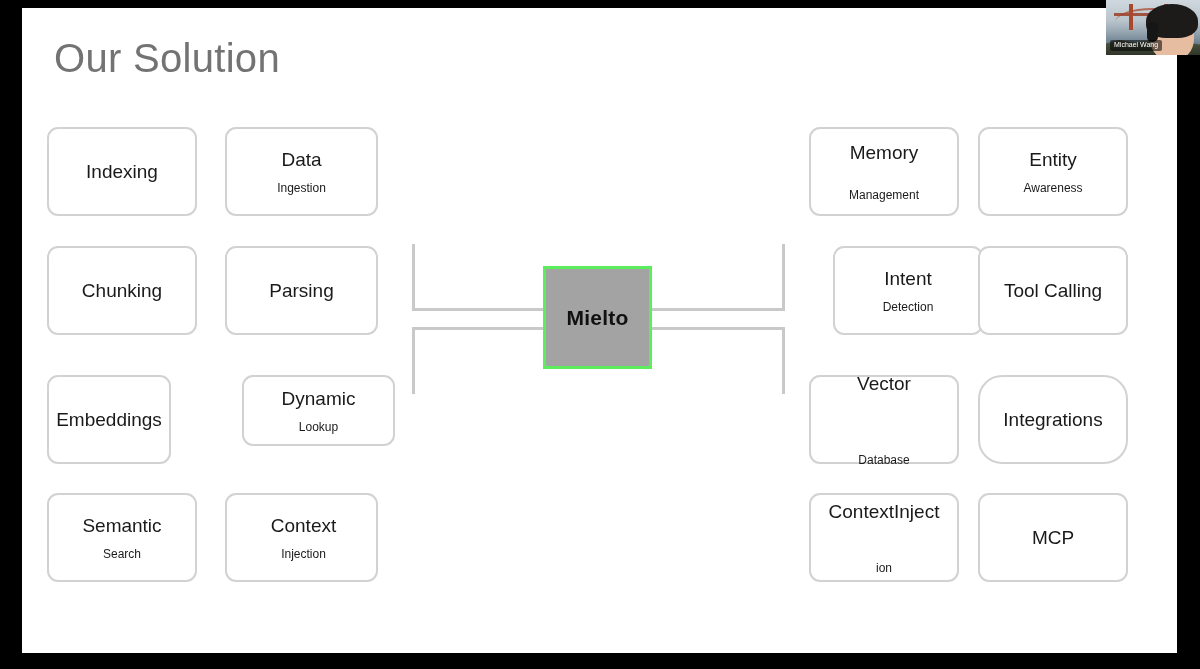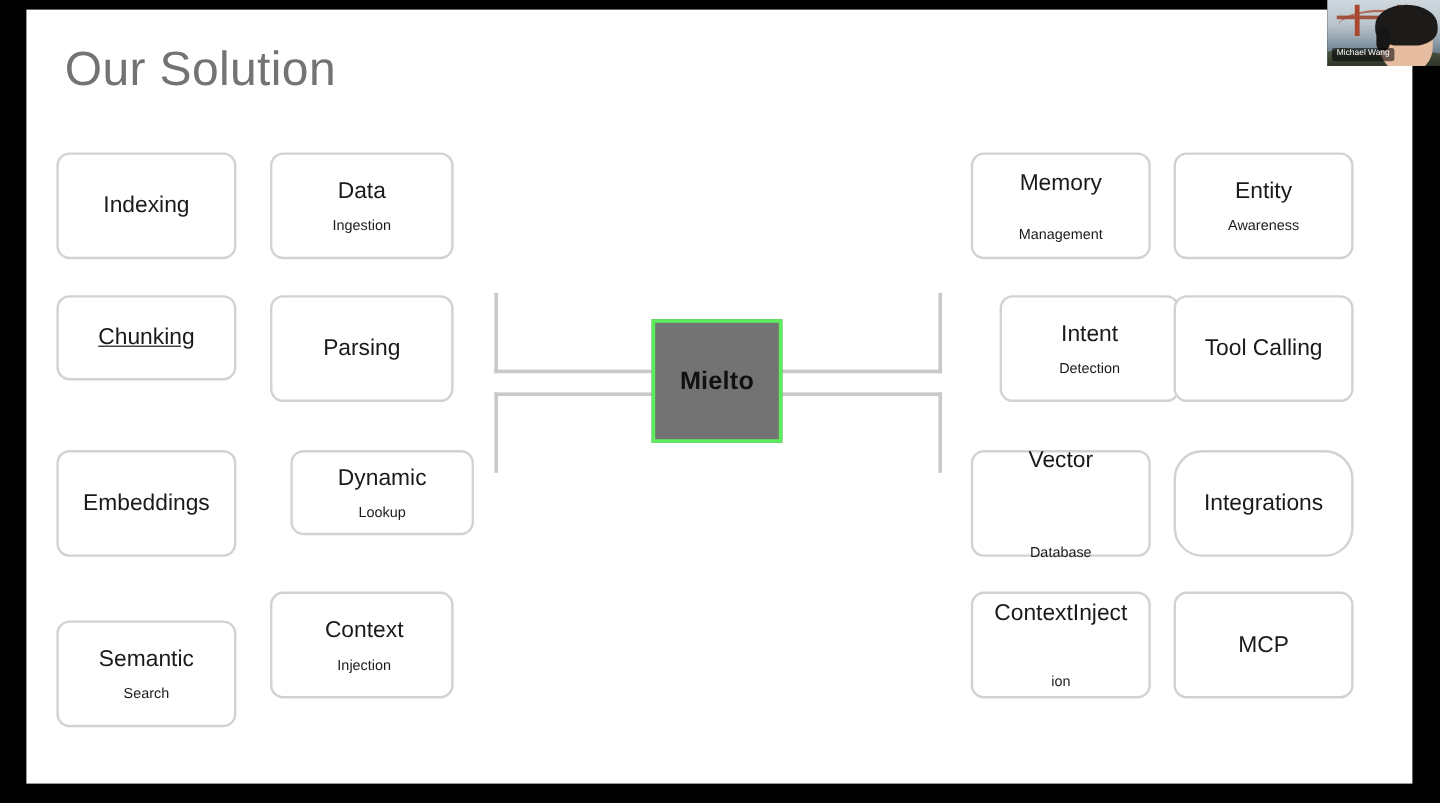--- a/index.html
+++ b/index.html
@@ -82,21 +82,21 @@
   }
 
   
   #hub {
     position: absolute;
     box-sizing: border-box;
     left: 521px;
     top: 258px;
     width: 109px;
     height: 103px;
-    background: #737373;
+    background: #a3a3a3;
     border: 3px solid #5ced5c;
     display: flex;
     align-items: center;
     justify-content: center;
     z-index: 5;
   }
   #hub .hub-label {
     font-size: 21px;
     font-weight: 700;
     color: #111111;
@@ -223,38 +223,38 @@
 
       <div class="card" style="left:25px;  top:119px; width:150px; height:89px;">
         <span class="line1">Indexing</span>
       </div>
 
       <div class="card" style="left:203px; top:119px; width:153px; height:89px;">
         <span class="line1">Data</span>
         <span class="line2">Ingestion</span>
       </div>
 
-      <div class="card" style="left:25px;  top:238px; width:150px; height:71px;text-decoration:underline;">
+      <div class="card" style="left:25px;  top:238px; width:150px; height:89px;">
         <span class="line1">Chunking</span>
       </div>
 
       <div class="card" style="left:203px; top:238px; width:153px; height:89px;">
         <span class="line1">Parsing</span>
       </div>
 
-      <div class="card" style="left:25px;  top:367px; width:150px; height:89px;">
+      <div class="card" style="left:25px;  top:367px; width:124px; height:89px;">
         <span class="line1">Embeddings</span>
       </div>
 
       <div class="card" style="left:220px; top:367px; width:153px; height:71px;">
         <span class="line1">Dynamic</span>
         <span class="line2">Lookup</span>
       </div>
 
-      <div class="card" style="left:25px;  top:485px; width:150px; height:89px;margin-top:24px;">
+      <div class="card" style="left:25px;  top:485px; width:150px; height:89px;">
         <span class="line1">Semantic</span>
         <span class="line2">Search</span>
       </div>
 
       <div class="card" style="left:203px; top:485px; width:153px; height:89px;padding-left:10px;">
         <span class="line1">Context</span>
         <span class="line2">Injection</span>
       </div>
 
       <div class="card" style="left:787px; top:119px; width:150px; height:89px;gap:15px;">

